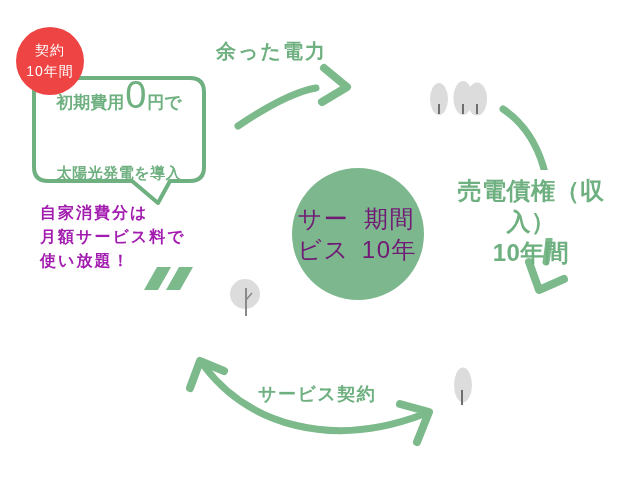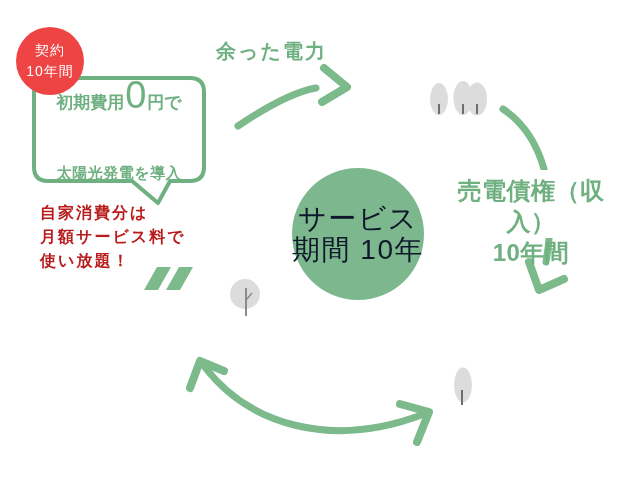--- a/index.html
+++ b/index.html
@@ -18,30 +18,30 @@
   }
   .bubble-text{
     left:36px;top:82px;width:166px;height:96px;color:#6fb080;
     display:flex;flex-direction:column;align-items:center;justify-content:center;gap:32px;
   }
   .bubble-line1{display:flex;align-items:baseline;font-weight:bold;font-size:17px;}
   .bubble-zero{font-size:38px;font-weight:400;line-height:34px;padding:0 1px;}
   .bubble-line2{font-size:15px;font-weight:bold;letter-spacing:0.5px;margin-top:18px;}
 
   .note{
-    left:40px;top:201px;color:#b91c1c;font-size:16px;font-weight:bold;
+    left:40px;top:201px;color:#a21caf;font-size:16px;font-weight:bold;
     line-height:24px;letter-spacing:2px;white-space:pre-line;
   }
   .label-top{
     left:216px;top:38px;color:#6fb080;font-size:20px;font-weight:bold;letter-spacing:2px;
   }
   .center-circle{
     left:292px;top:168px;width:132px;height:132px;border-radius:50%;
-    background:#7db78d;color:#0f172a;display:flex;flex-direction:column;
-    align-items:center;justify-content:center;font-size:28px;line-height:31px;
+    background:#7db78d;color:#701a75;display:flex;
+    align-items:center;justify-content:center;font-size:24px;line-height:31px;
     letter-spacing:1.5px;text-align:center;
   }
   .label-right{
     left:438px;top:175px;width:186px;text-align:center;color:#6fb080;
     font-size:24px;font-weight:bold;line-height:31px;letter-spacing:0.5px;
   }
   .label-bottom{
     left:258px;top:382px;color:#6fb080;font-size:18px;font-weight:bold;letter-spacing:1.5px;
   }
 </style>
@@ -120,14 +120,15 @@
   <div class="abs center-circle">
     <div>サービス</div>
     <div>期間 10年</div>
   </div>
 
   <div class="abs label-right">
     <div>売電債権（収入）</div>
     <div>10年間</div>
   </div>
 
+  <div class="abs label-bottom">サービス契約</div>
 
 </div>
 
 </body></html>

